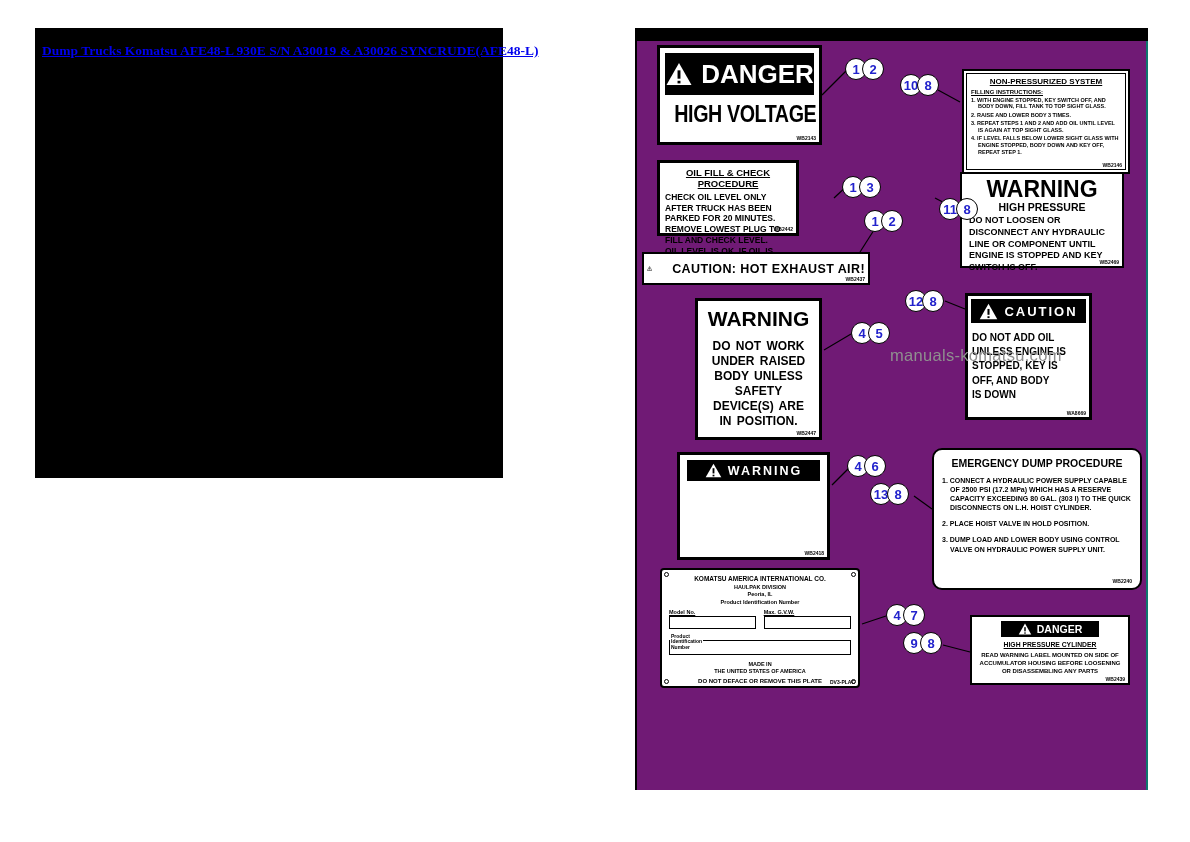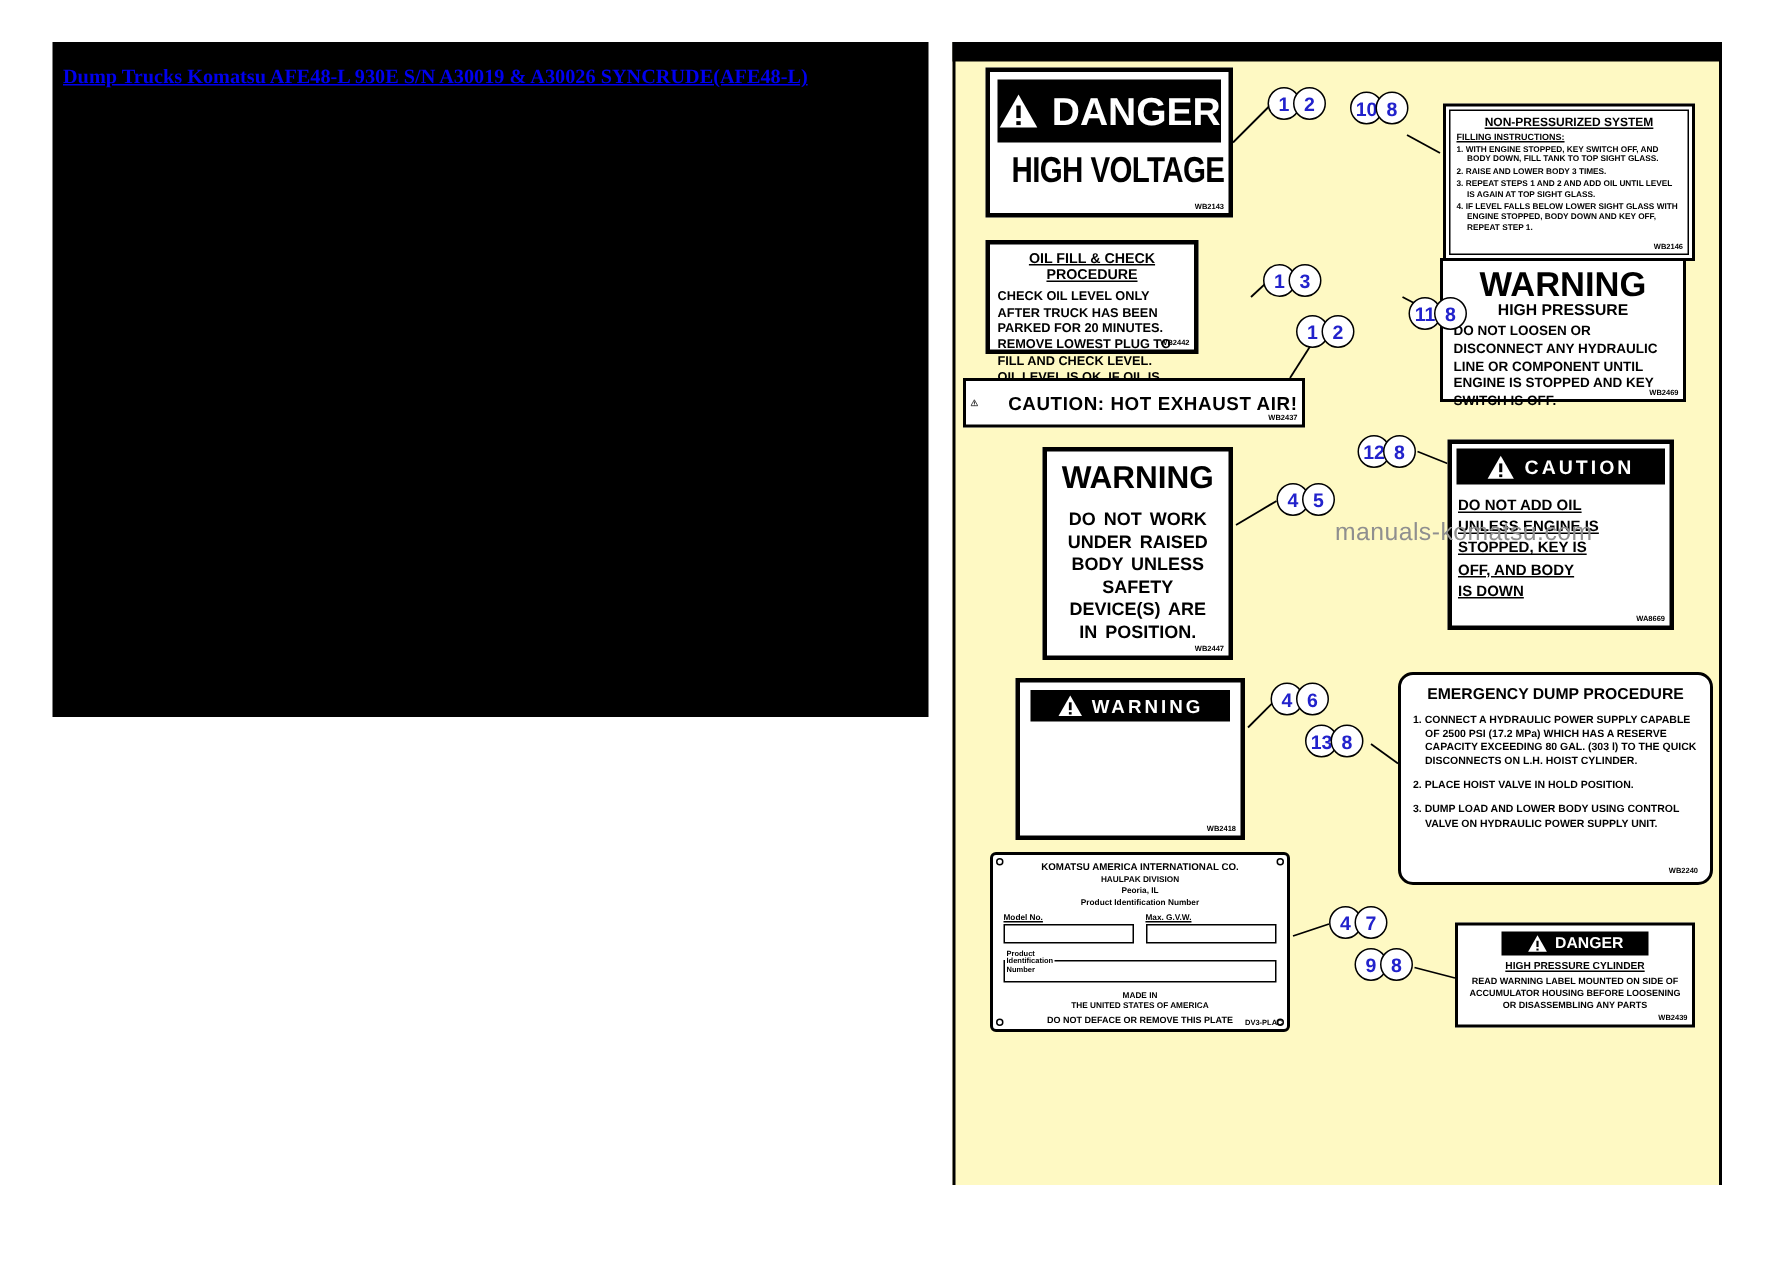--- a/index.html
+++ b/index.html
@@ -1,28 +1,28 @@
 <!DOCTYPE html>
 <html><head>
 <meta charset="utf-8">
 <style>
   * { margin:0; padding:0; box-sizing:border-box; }
   html,body { width:1190px; height:842px; background:#fff; overflow:hidden;
               font-family:"Liberation Sans", sans-serif; }
   .page { position:relative; width:1190px; height:842px; background:#fff; }
 
   
-  .left-black { position:absolute; left:35px; top:28px; width:584px; height:450px; background:#000; }
+  .left-black { position:absolute; left:35px; top:28px; width:468px; height:450px; background:#000; }
   .doc-link { position:absolute; left:7px; top:15px; font-family:"Liberation Serif", serif;
               font-weight:bold; font-size:13.5px; color:#0000ee; text-decoration:underline;
               cursor:pointer; white-space:nowrap; }
 
   
   .panel { position:absolute; left:635px; top:28px; width:513px; height:762px;
-           border-left:2px solid #000; border-right:2px solid #000000; background:#fef9c3; }
+           border-left:2px solid #000; border-right:2px solid #0f766e; background:#701a75; }
   .topbar { position:absolute; left:-2px; top:0; width:513px; height:13px; background:#000; }
   .leaders { position:absolute; left:0; top:0; width:513px; height:762px; z-index:0; }
 
   .decal { position:absolute; background:#fff; border:3px solid #000; z-index:1; }
   .b2 { border-width:2px; }
   .code { position:absolute; right:3px; bottom:1px; font-size:5px; font-weight:bold; color:#000; }
 
   .blackbar { background:#000; color:#fff; display:flex; align-items:center; justify-content:center;
               font-weight:bold; }
 
@@ -180,21 +180,21 @@
       <div class="rb-title">WARNING</div>
       <div class="rb-body">DO NOT WORK
 UNDER RAISED
 BODY UNLESS
 SAFETY
 DEVICE(S) ARE
 IN POSITION.</div>
       <div class="code">WB2447</div>
     </div>
 
-    <div class="decal" style="left:328px; top:265px; width:151px; height:127px;text-decoration:underline;">
+    <div class="decal" style="left:328px; top:265px; width:127px; height:127px;">
       <div class="blackbar ao-bar">
         <svg width="19" height="17" viewBox="0 0 26 23">
             <path d="M13 1 L25 22 H1 Z" fill="#fff"></path>
             <rect x="11.6" y="8" width="2.8" height="8" fill="#000"></rect>
             <rect x="11.6" y="18" width="2.8" height="2.5" fill="#000"></rect>
           </svg>
         <span>CAUTION</span>
       </div>
       <div class="ao-body">DO NOT ADD OIL
 UNLESS ENGINE IS
@@ -270,21 +270,21 @@
       <div class="hc-body">READ WARNING LABEL MOUNTED ON SIDE OF
 ACCUMULATOR HOUSING BEFORE LOOSENING
 OR DISASSEMBLING ANY PARTS</div>
       <div class="code">WB2439</div>
     </div>
 
     <div class="callout" style="left:208px; top:30px;">
       <div class="co">1</div>
       <div class="co">2</div>
     </div>
-    <div class="callout" style="left:263px; top:33px;">
+    <div class="callout" style="left:263px; top:46px;">
       <div class="co">10</div>
       <div class="co">8</div>
     </div>
     <div class="callout" style="left:205px; top:148px;">
       <div class="co">1</div>
       <div class="co">3</div>
     </div>
     <div class="callout" style="left:258px; top:170px;margin-left:44px;">
       <div class="co">11</div>
       <div class="co">8</div>

